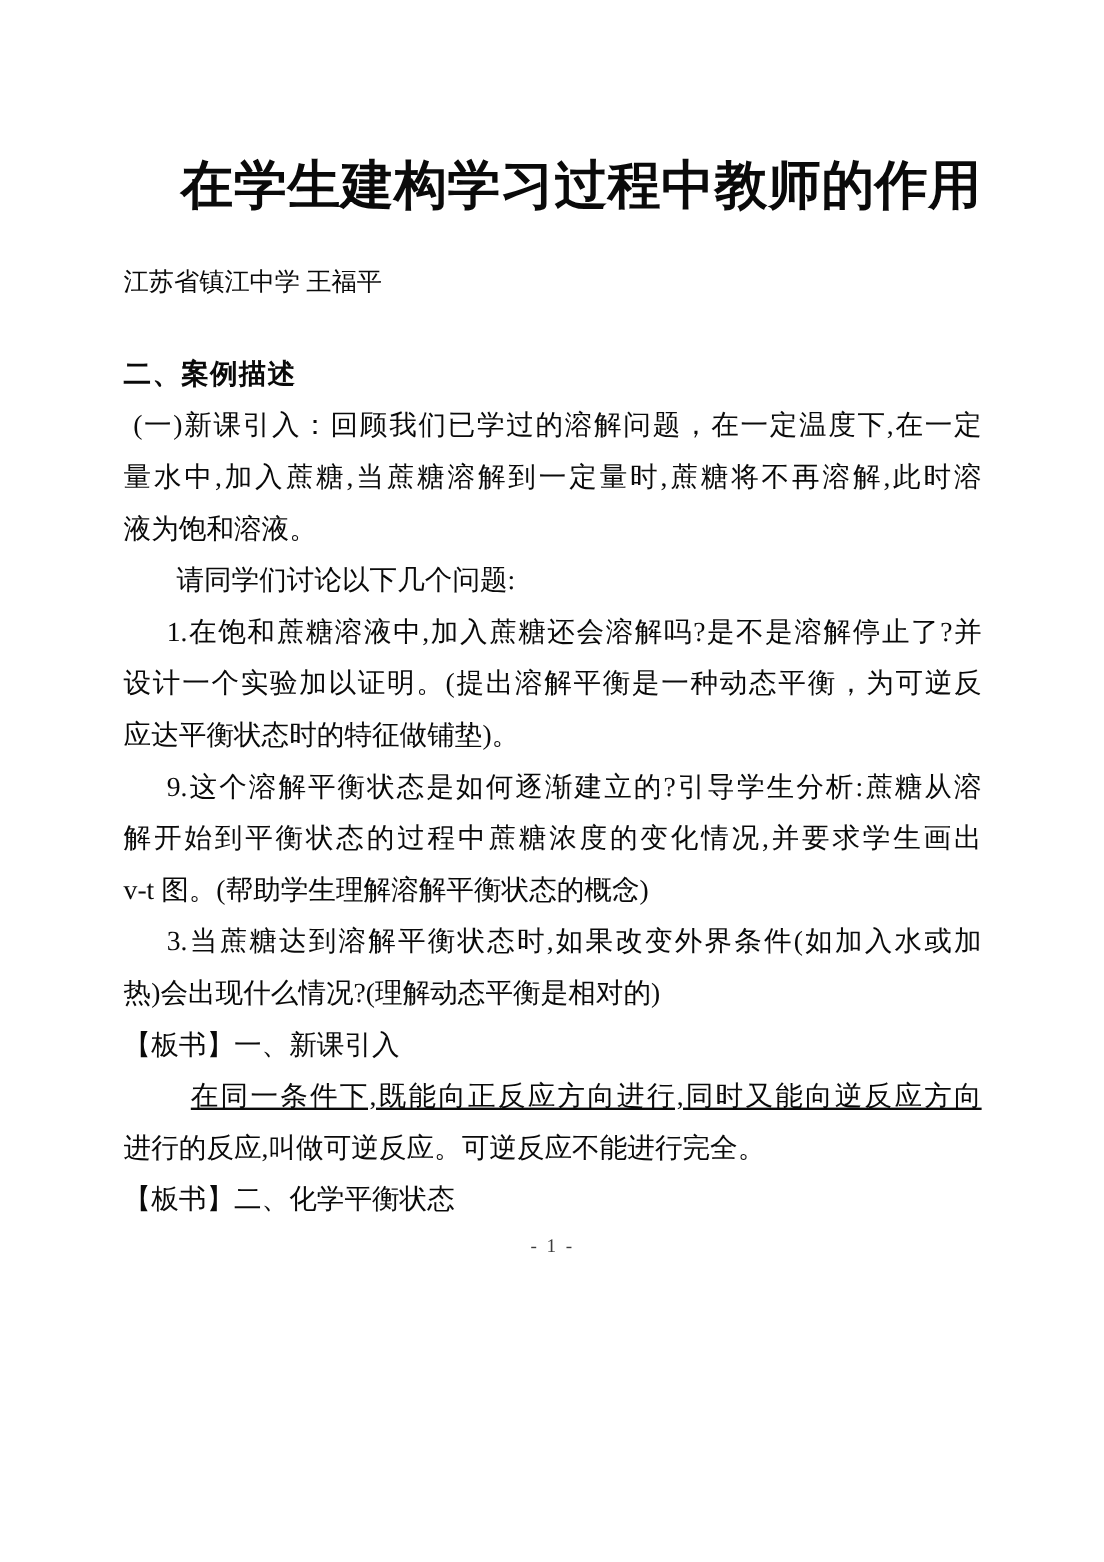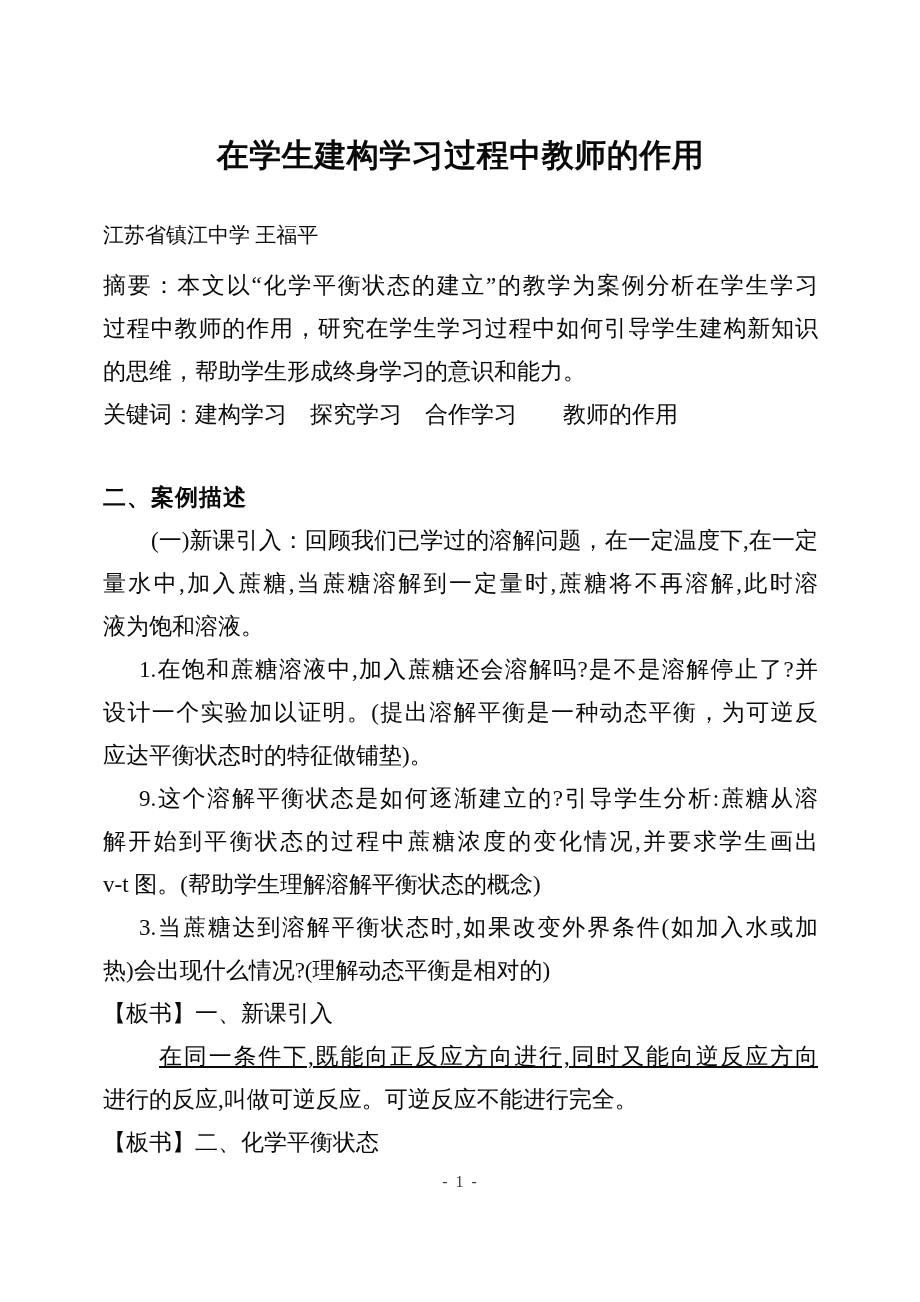--- a/index.html
+++ b/index.html
@@ -15,24 +15,24 @@
     overflow: hidden;
     font-family: "Liberation Serif", "DejaVu Serif", serif;
     color: #0a0a0a;
   }
   .content {
     position: relative;
     padding: 0 102px 0 103px;
   }
   .doc-title {
     margin-top: 130px;
-    font-size: 32px;
+    font-size: 44px;
     line-height: 50px;
     font-weight: bold;
-    text-align: center;
+    text-align: right;
     letter-spacing: 0.5px;
     white-space: nowrap;
   }
   .doc-author {
     margin-top: 40px;
     font-size: 21px;
     line-height: 30px;
   }
   .abstract {
     margin-top: 14px;
@@ -51,21 +51,21 @@
   .section-heading {
     margin-top: 40px;
     font-size: 23px;
     line-height: 43px;
     font-weight: bold;
     letter-spacing: 1px;
   }
   .body-block {
     margin-top: 0;
   }
-  .ind-a { padding-left: 8px; margin-left: 40px; }
+  .ind-a { padding-left: 8px; }
   .ind-b { padding-left: 44px; }
   .ind-c { padding-left: 36px; }
   .ind-d { padding-left: 56px; text-decoration: underline; }
   .watermark {
     position: absolute;
     left: 283px;
     top: 596px;
     font-family: "Liberation Sans", "DejaVu Sans", sans-serif;
     font-size: 40px;
     line-height: 54px;
@@ -88,33 +88,28 @@
 
 <div class="page">
 
 
   <div class="content">
 
     <div class="doc-title">在学生建构学习过程中教师的作用</div>
 
     <div class="doc-author">江苏省镇江中学 王福平</div>
 
-    <div class="abstract">
-      <div class="line fill">摘要：本文以“化学平衡状态的建立”的教学为案例分析在学生学习</div>
-      <div class="line fill">过程中教师的作用，研究在学生学习过程中如何引导学生建构新知识</div>
-      <div class="line">的思维，帮助学生形成终身学习的意识和能力。</div>
-      <div class="line">关键词：建构学习　探究学习　合作学习　　教师的作用</div>
-    </div>
 
     <div class="section-heading">二、案例描述</div>
 
     <div class="body-block">
       <div class="line fill ind-a">(一)新课引入：回顾我们已学过的溶解问题，在一定温度下,在一定</div>
       <div class="line fill">量水中,加入蔗糖,当蔗糖溶解到一定量时,蔗糖将不再溶解,此时溶</div>
       <div class="line">液为饱和溶液。</div>
+      <div class="line ind-b">请同学们讨论以下几个问题:</div>
       <div class="line fill ind-c">1.在饱和蔗糖溶液中,加入蔗糖还会溶解吗?是不是溶解停止了?并</div>
       <div class="line fill">设计一个实验加以证明。(提出溶解平衡是一种动态平衡，为可逆反</div>
       <div class="line">应达平衡状态时的特征做铺垫)。</div>
       <div class="line fill ind-c">9.这个溶解平衡状态是如何逐渐建立的?引导学生分析:蔗糖从溶</div>
       <div class="line fill">解开始到平衡状态的过程中蔗糖浓度的变化情况,并要求学生画出</div>
       <div class="line">v-t 图。(帮助学生理解溶解平衡状态的概念)</div>
       <div class="line fill ind-c">3.当蔗糖达到溶解平衡状态时,如果改变外界条件(如加入水或加</div>
       <div class="line">热)会出现什么情况?(理解动态平衡是相对的)</div>
       <div class="line">【板书】一、新课引入</div>
       <div class="line fill ind-d">在同一条件下,既能向正反应方向进行,同时又能向逆反应方向</div>

